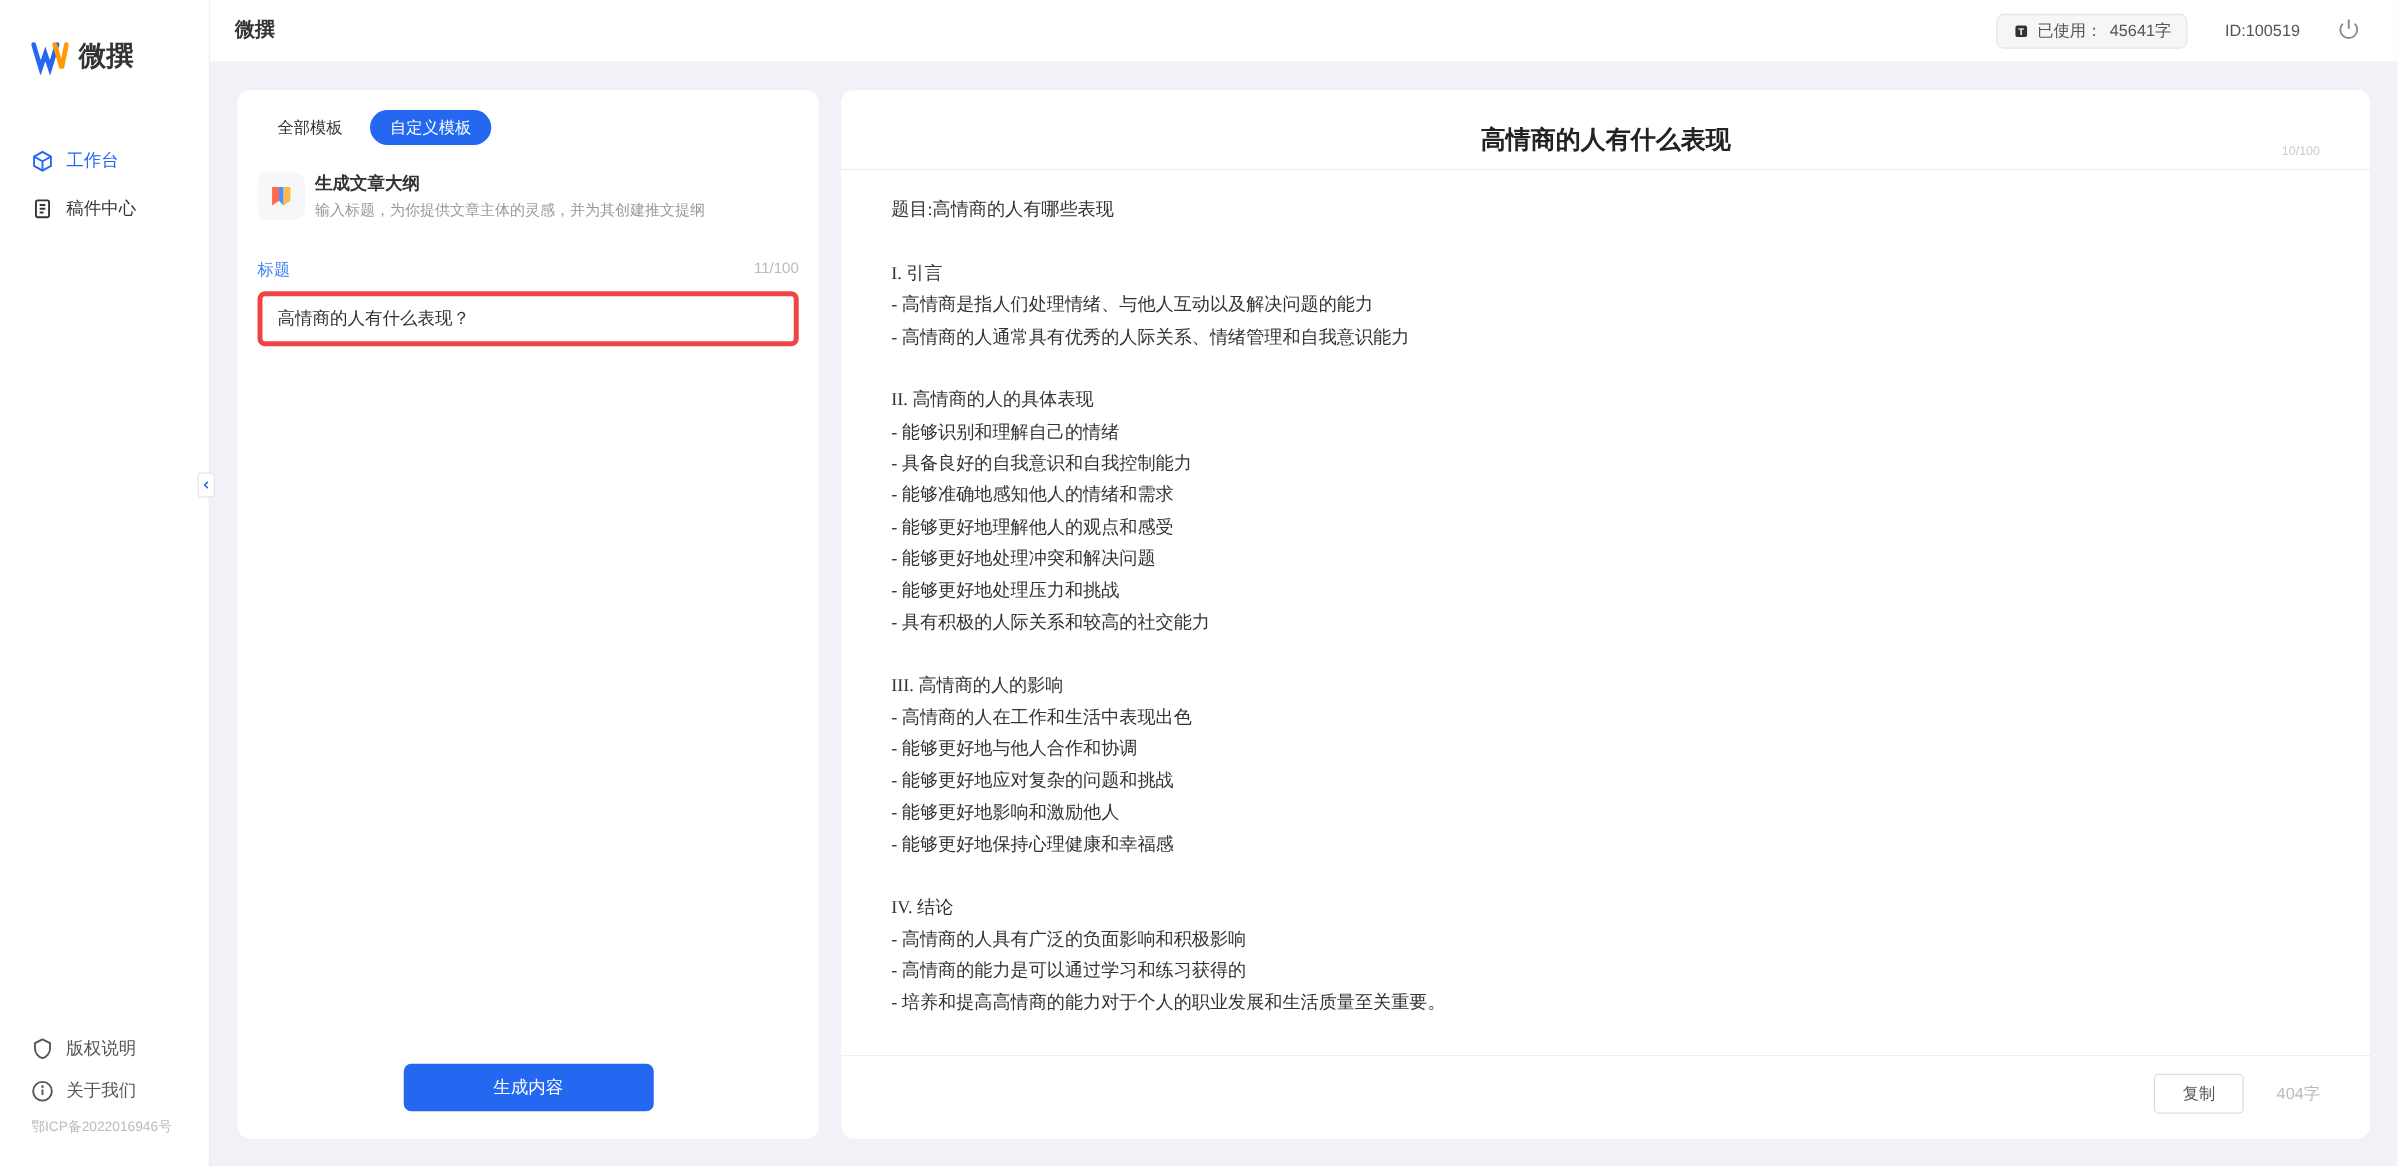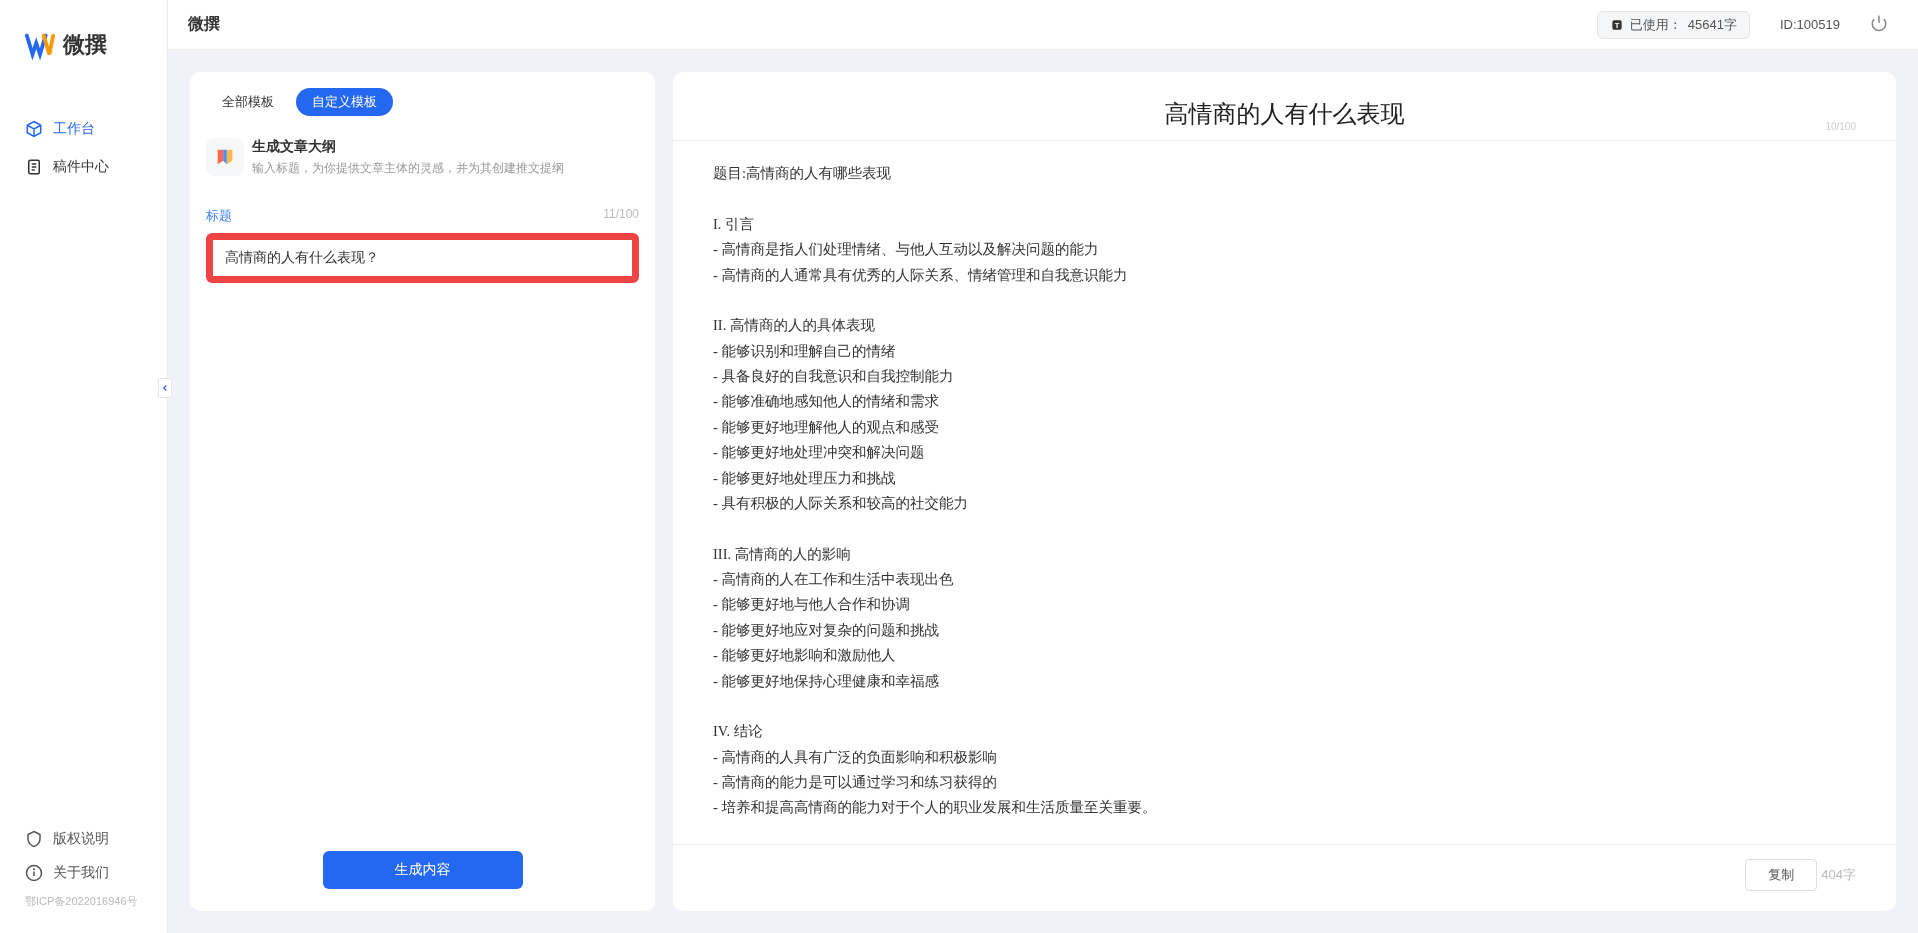--- a/index.html
+++ b/index.html
@@ -44,36 +44,36 @@
     .template-card { display: flex; gap: 8px; padding: 6px 16px 18px; }
     .template-icon { width: 38px; height: 38px; background: #f6f7f9; border-radius: 8px; display: flex; align-items: center; justify-content: center; font-size: 18px; }
     .template-info { flex: 1; }
     .template-title { font-size: 14px; font-weight: 600; color: #333; margin-bottom: 4px; }
     .template-desc { font-size: 12px; color: #999; }
     
     .form-area { padding: 12px 16px 0; }
     .label-row { display: flex; justify-content: space-between; font-size: 13px; margin-bottom: 8px; }
     .label-text { color: #3b82f6; }
     .char-count { color: #bbb; font-size: 12px; }
-    .title-input { width: 100%; border: 7px solid #ef4444; border-radius: 6px; padding: 10px 12px; font-size: 14px; color: #333; outline: none; font-family: inherit; }
+    .title-input { width: 100%; border: 4px solid #ef4444; border-radius: 6px; padding: 10px 12px; font-size: 14px; color: #333; outline: none; font-family: inherit; }
     .voice-row { display: flex; align-items: center; justify-content: center; gap: 4px; padding: 12px 0; color: #aaa; font-size: 13px; cursor: pointer; }
     .voice-row svg { width: 14px; height: 14px; }
     
     .panel-left-spacer { flex: 1; }
     .generate-btn { margin: 0 auto 6px; width: 200px; padding: 10px 0; background: #2468f2; color: #fff; border: none; border-radius: 6px; font-size: 14px; cursor: pointer; }
     
     
     .panel-right { flex: 1; background: #fff; border-radius: 10px; display: flex; flex-direction: column; padding: 0; }
     .output-header { padding: 26px 40px 10px; border-bottom: 1px solid #eee; position: relative; }
-    .output-title { text-align: center; font-size: 24px; font-family: "SimSun", "Songti SC", serif; font-weight: 400; color: #222; }
+    .output-title { text-align: center; font-size: 20px; font-family: "SimSun", "Songti SC", serif; font-weight: 700; color: #222; }
     .output-count-top { position: absolute; right: 40px; bottom: 8px; font-size: 10px; color: #ccc; }
     .output-body { flex: 1; padding: 20px 40px; font-size: 14.5px; line-height: 1.75; color: #333; overflow-y: auto; white-space: pre-line; font-family: "SimSun", "Songti SC", serif; }
-    .output-footer { display: flex; justify-content: flex-end; align-items: center; gap: 4px; padding: 14px 40px 20px; border-top: 1px solid #eee; }
+    .output-footer { display: flex; justify-content: flex-end; align-items: center; gap: 16px; padding: 14px 40px 20px; border-top: 1px solid #eee; }
     .copy-btn { padding: 6px 22px; border: 1px solid #ddd; background: #fff; border-radius: 4px; font-size: 13px; cursor: pointer; color: #555; }
-    .word-count { font-size: 13px; color: #bbb; }
+    .word-count { font-size: 13px; color: #bbb; margin-left: 10px; }
   </style>
 </head>
 <body>
 
 <div class="app">
 
   <aside class="sidebar">
     <div class="logo-area">
       <span class="logo-mark">
         <svg viewBox="0 0 32 32">

